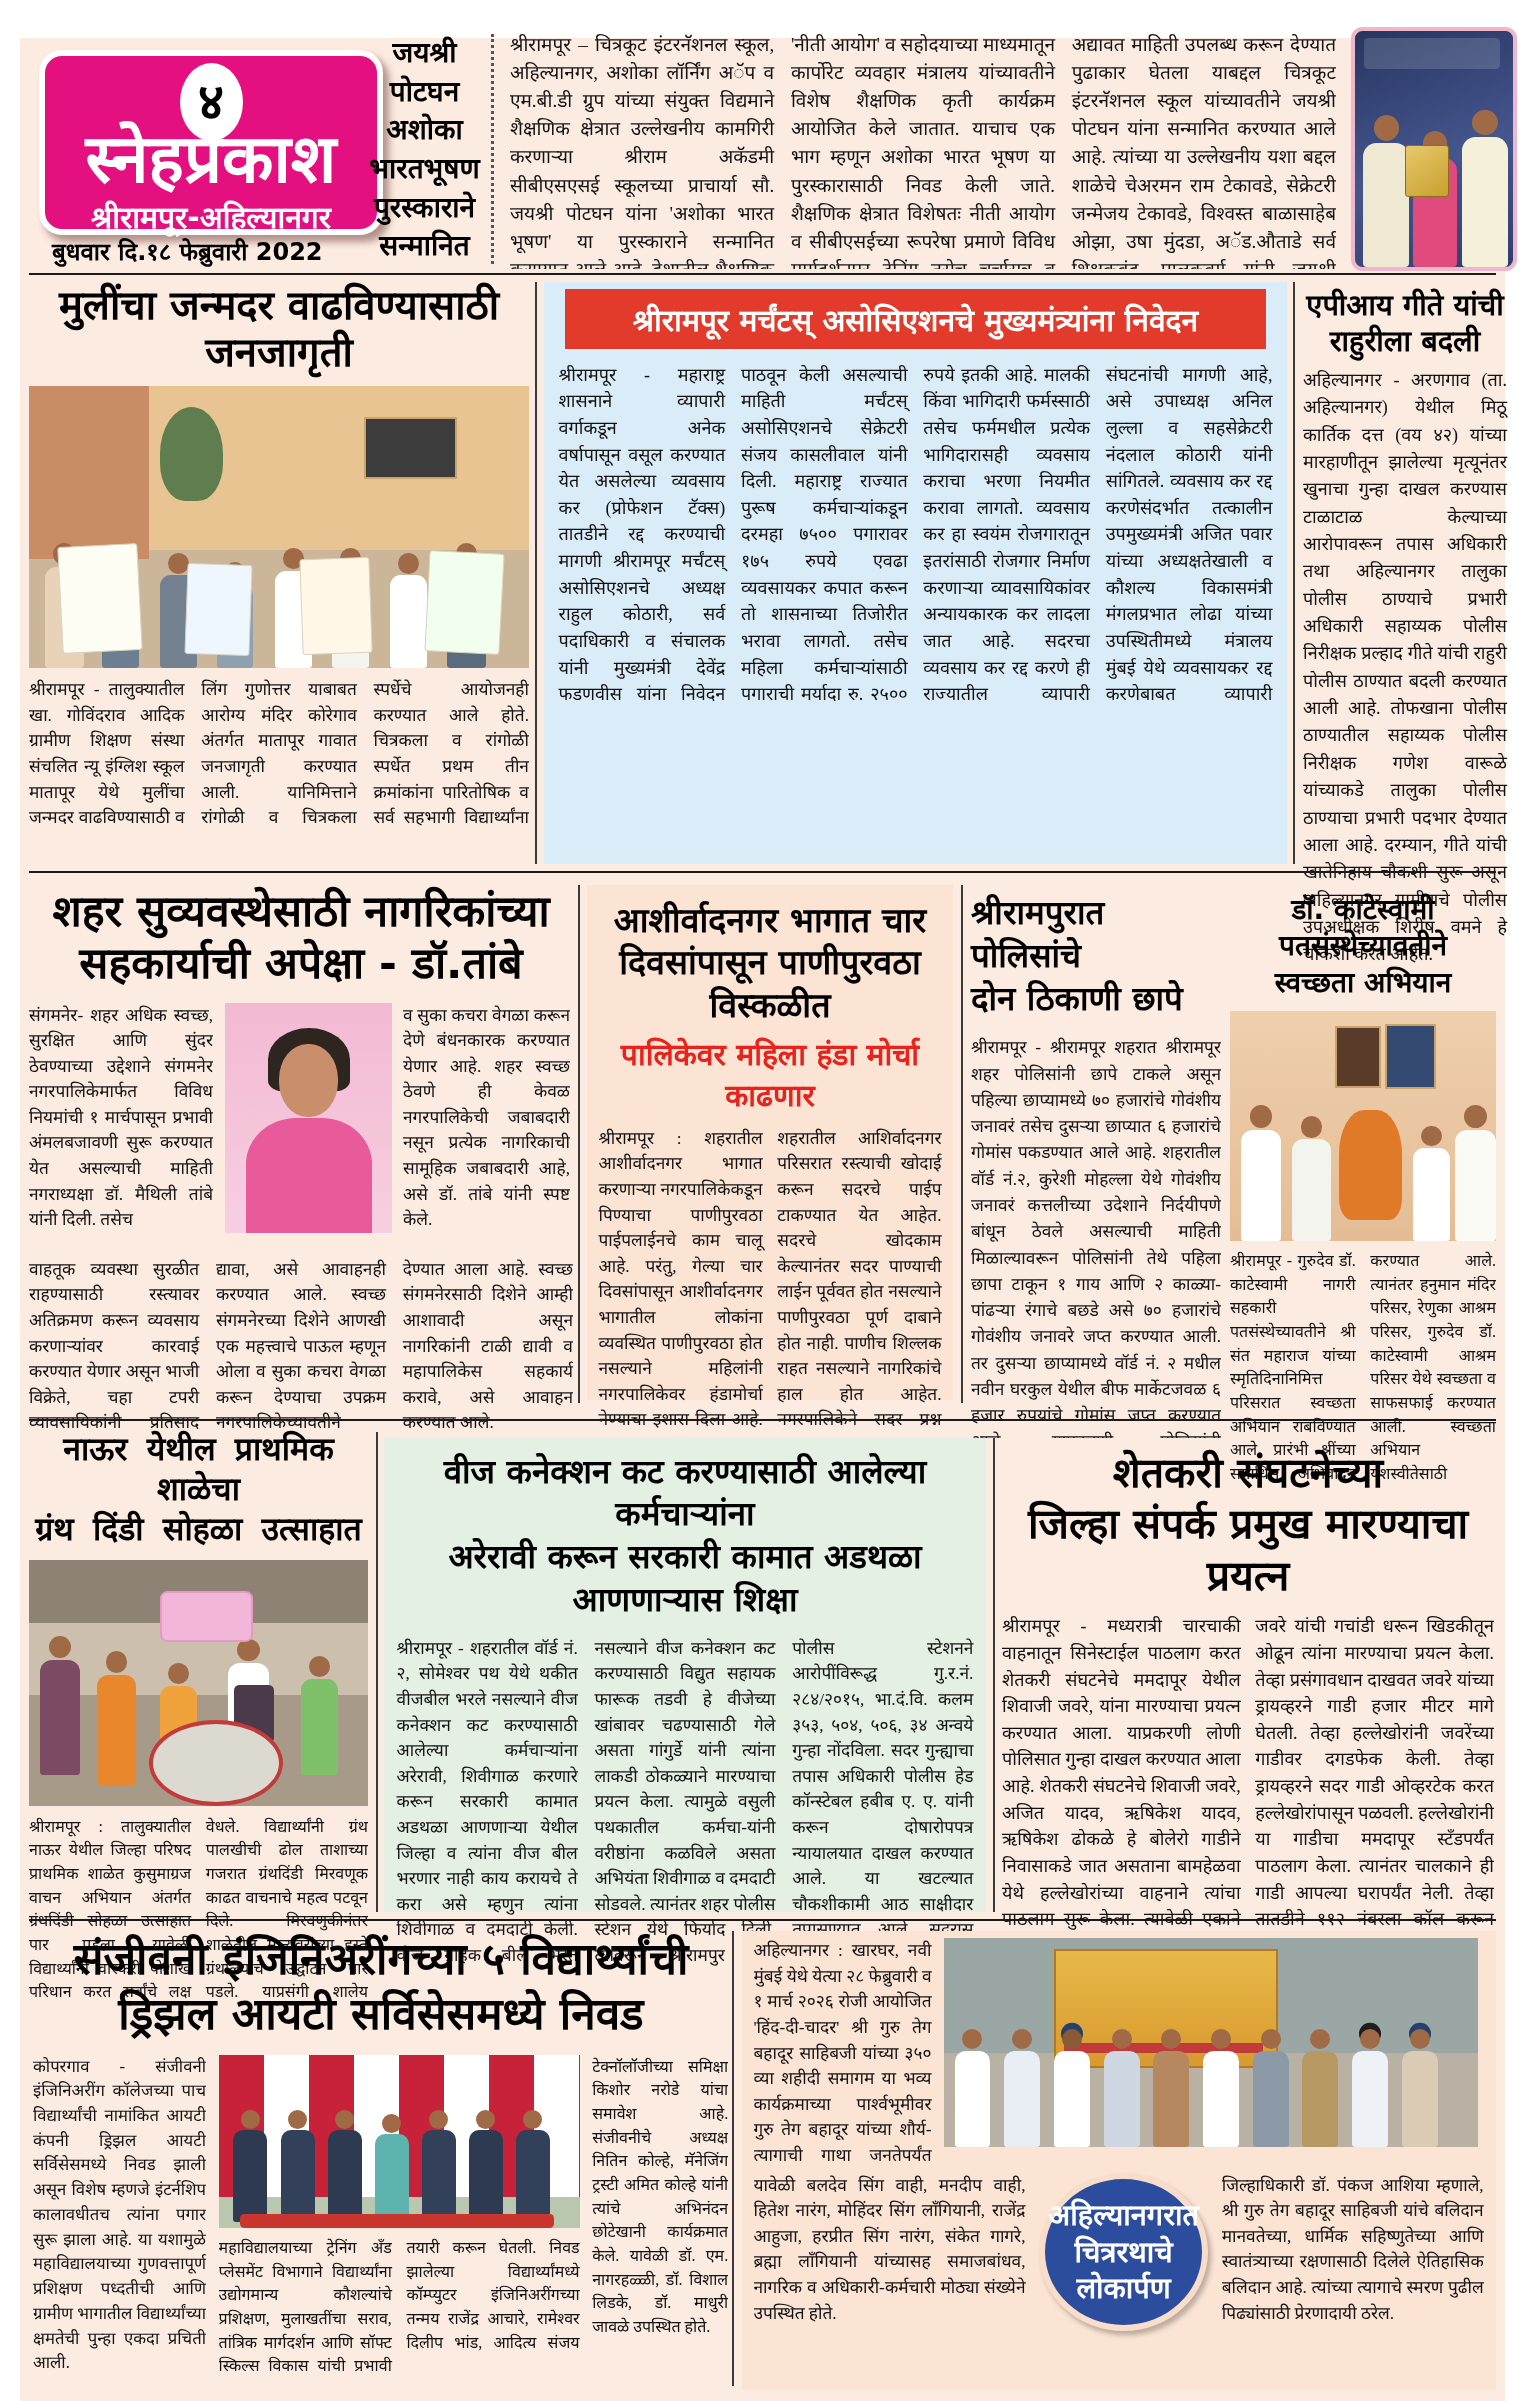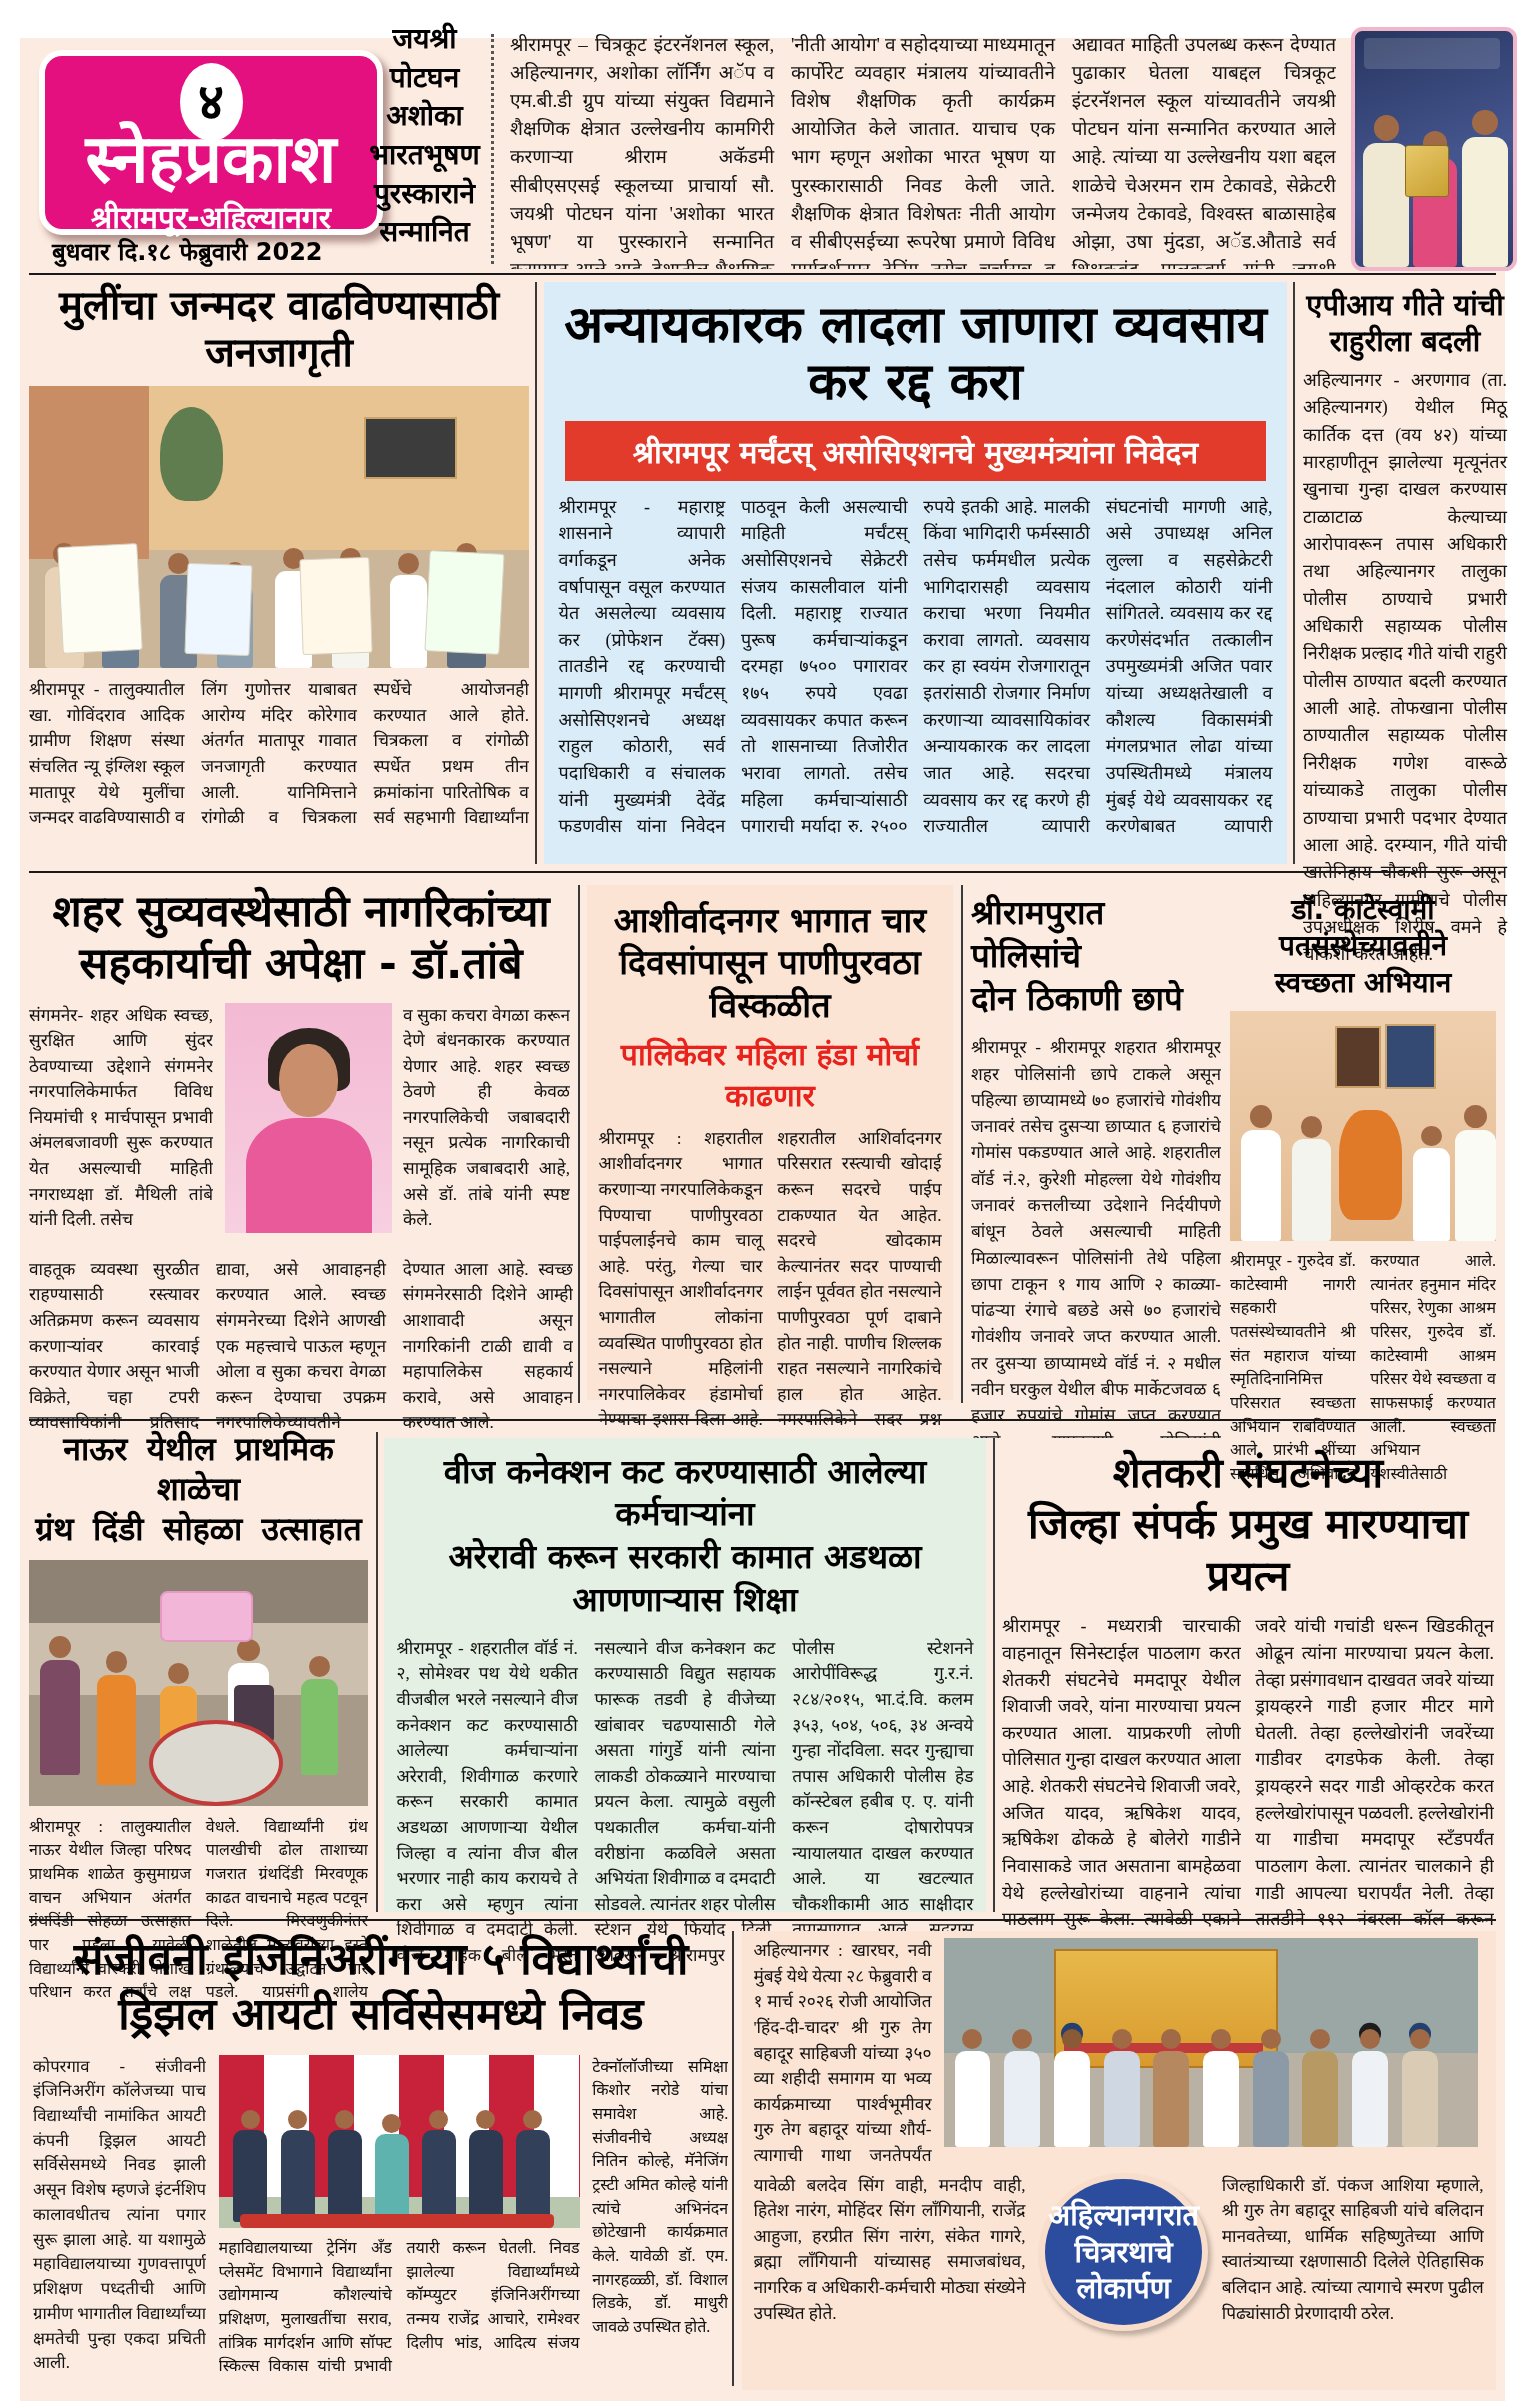--- a/index.html
+++ b/index.html
@@ -44,21 +44,21 @@
 <div class="page">
   <div class="paper"></div>
 
   <div class="masthead">
     <div class="mast-num">४</div>
     <div class="mast-title">स्नेहप्रकाश</div>
     <div class="mast-sub">श्रीरामपूर-अहिल्यानगर</div>
   </div>
   <div class="mast-date">बुधवार दि.१८ फेब्रुवारी 2022</div>
 
-  <div class="abs" style="left:369px;top:20px;width:111px;">
+  <div class="abs" style="left:369px;top:34px;width:111px;">
     <div class="headline" style="font-size:28px;line-height:1.38;">
       <div>जयश्री</div>
       <div>पोटघन</div>
       <div>अशोका</div>
       <div>भारतभूषण</div>
       <div>पुरस्काराने</div>
       <div>सन्मानित</div>
     </div>
   </div>
   <div class="dotvr" style="left:491px;top:34px;height:230px;"></div>
@@ -136,21 +136,20 @@
     <div class="body-txt cols3" style="margin-top:9.4px;font-size:17.3px;height:157px;overflow:hidden;">
       <span>श्रीरामपूर - तालुक्यातील खा. गोविंदराव आदिक ग्रामीण शिक्षण संस्था संचलित न्यू इंग्लिश स्कूल मातापूर येथे मुलींचा जन्मदर वाढविण्यासाठी व लिंग गुणोत्तर याबाबत आरोग्य मंदिर कोरेगाव अंतर्गत मातापूर गावात जनजागृती करण्यात आली. यानिमित्ताने रांगोळी व चित्रकला स्पर्धेचे आयोजनही करण्यात आले होते. चित्रकला व रांगोळी स्पर्धेत प्रथम तीन क्रमांकांना पारितोषिक व सर्व सहभागी</span>
       <span>विद्यार्थ्यांना उत्तेजनार्थ पारितोषिक देण्यात आले. यावेळी मुलगा वंशाचा दिवा असे म्हणतात तर मुलगी ही वंशाची पणती असते असे सांगितले. मुलामुलींच्या जन्मातील ही दरी अशीच वाढत राहिली तर भविष्यात देशातील अनेक तरुण विवाहविना राहू शकतात, असे सांगितले.</span>
       
     </div>
   </div>
 
   <div class="vr" style="left:535px;top:282px;height:582px;"></div>
 
   <div class="abs" style="left:544px;top:282px;width:743px;height:582px;background:#d9ecf8;">
-    <div class="headline" style="font-size:51px;line-height:1.12;padding:13.6px 7.3px 4.2px;">अन्यायकारक लादला जाणारा व्यवसाय कर रद्द करा</div>
     <div class="redband" style="margin:7.3px 21px 0;padding:9.4px 4.2px;font-size:30px;">श्रीरामपूर मर्चंटस् असोसिएशनचे मुख्यमंत्र्यांना निवेदन</div>
     <div class="body-txt cols4" style="padding:12.6px 14.6px;font-size:18px;height:361px;overflow:hidden;">
       <span>श्रीरामपूर - महाराष्ट्र शासनाने व्यापारी वर्गाकडून अनेक वर्षापासून वसूल करण्यात येत असलेल्या व्यवसाय कर (प्रोफेशन टॅक्स) तातडीने रद्द करण्याची मागणी श्रीरामपूर मर्चंटस् असोसिएशनचे अध्यक्ष राहुल कोठारी, सर्व पदाधिकारी व संचालक यांनी मुख्यमंत्री देवेंद्र फडणवीस यांना निवेदन पाठवून केली असल्याची माहिती मर्चंटस् असोसिएशनचे सेक्रेटरी संजय कासलीवाल यांनी दिली. महाराष्ट्र राज्यात पुरूष कर्मचाऱ्यांकडून दरमहा ७५०० पगारावर १७५ रुपये एवढा व्यवसायकर कपात करून तो शासनाच्या तिजोरीत</span>
       <span>भरावा लागतो. तसेच महिला कर्मचाऱ्यांसाठी पगाराची मर्यादा रु. २५०० रुपये इतकी आहे. मालकी किंवा भागिदारी फर्मस्साठी तसेच फर्ममधील प्रत्येक भागिदारासही व्यवसाय कराचा भरणा नियमीत करावा लागतो. व्यवसाय कर हा स्वयंम रोजगारातून इतरांसाठी रोजगार निर्माण करणाऱ्या व्यावसायिकांवर अन्यायकारक कर लादला जात आहे. सदरचा व्यवसाय कर रद्द करणे ही राज्यातील व्यापारी संघटनांची मागणी आहे, असे उपाध्यक्ष अनिल लुल्ला व सहसेक्रेटरी नंदलाल कोठारी यांनी सांगितले.</span>
       <span>व्यवसाय कर रद्द करणेसंदर्भात तत्कालीन उपमुख्यमंत्री अजित पवार यांच्या अध्यक्षतेखाली व कौशल्य विकासमंत्री मंगलप्रभात लोढा यांच्या उपस्थितीमध्ये मंत्रालय मुंबई येथे व्यवसायकर रद्द करणेबाबत व्यापारी संघटनांच्या प्रतिनिधीसह बैठकीत चर्चा झाली. बैठकीला अर्थ खात्याचे वरीष्ठ अधिकारीही उपस्थित होते. त्यांनी व्यवसायकर रद्द करण्याबाबत अनुकुलता दाखविली होती. परंतु अद्याप कोणताही निर्णय व्यवसायकर रद्दबदलाबद्दल झाला नाही. कर रद्द करणेबाबत शासनाने त्वरीत निर्णय घेवून अर्थसंकल्पीय अधिवेशनात घोषणा करावी, अशा मागणीचे निवेदन महाराष्ट्र</span>
       
     </div>
   </div>
 
   <div class="vr" style="left:1293px;top:282px;height:582px;"></div>

